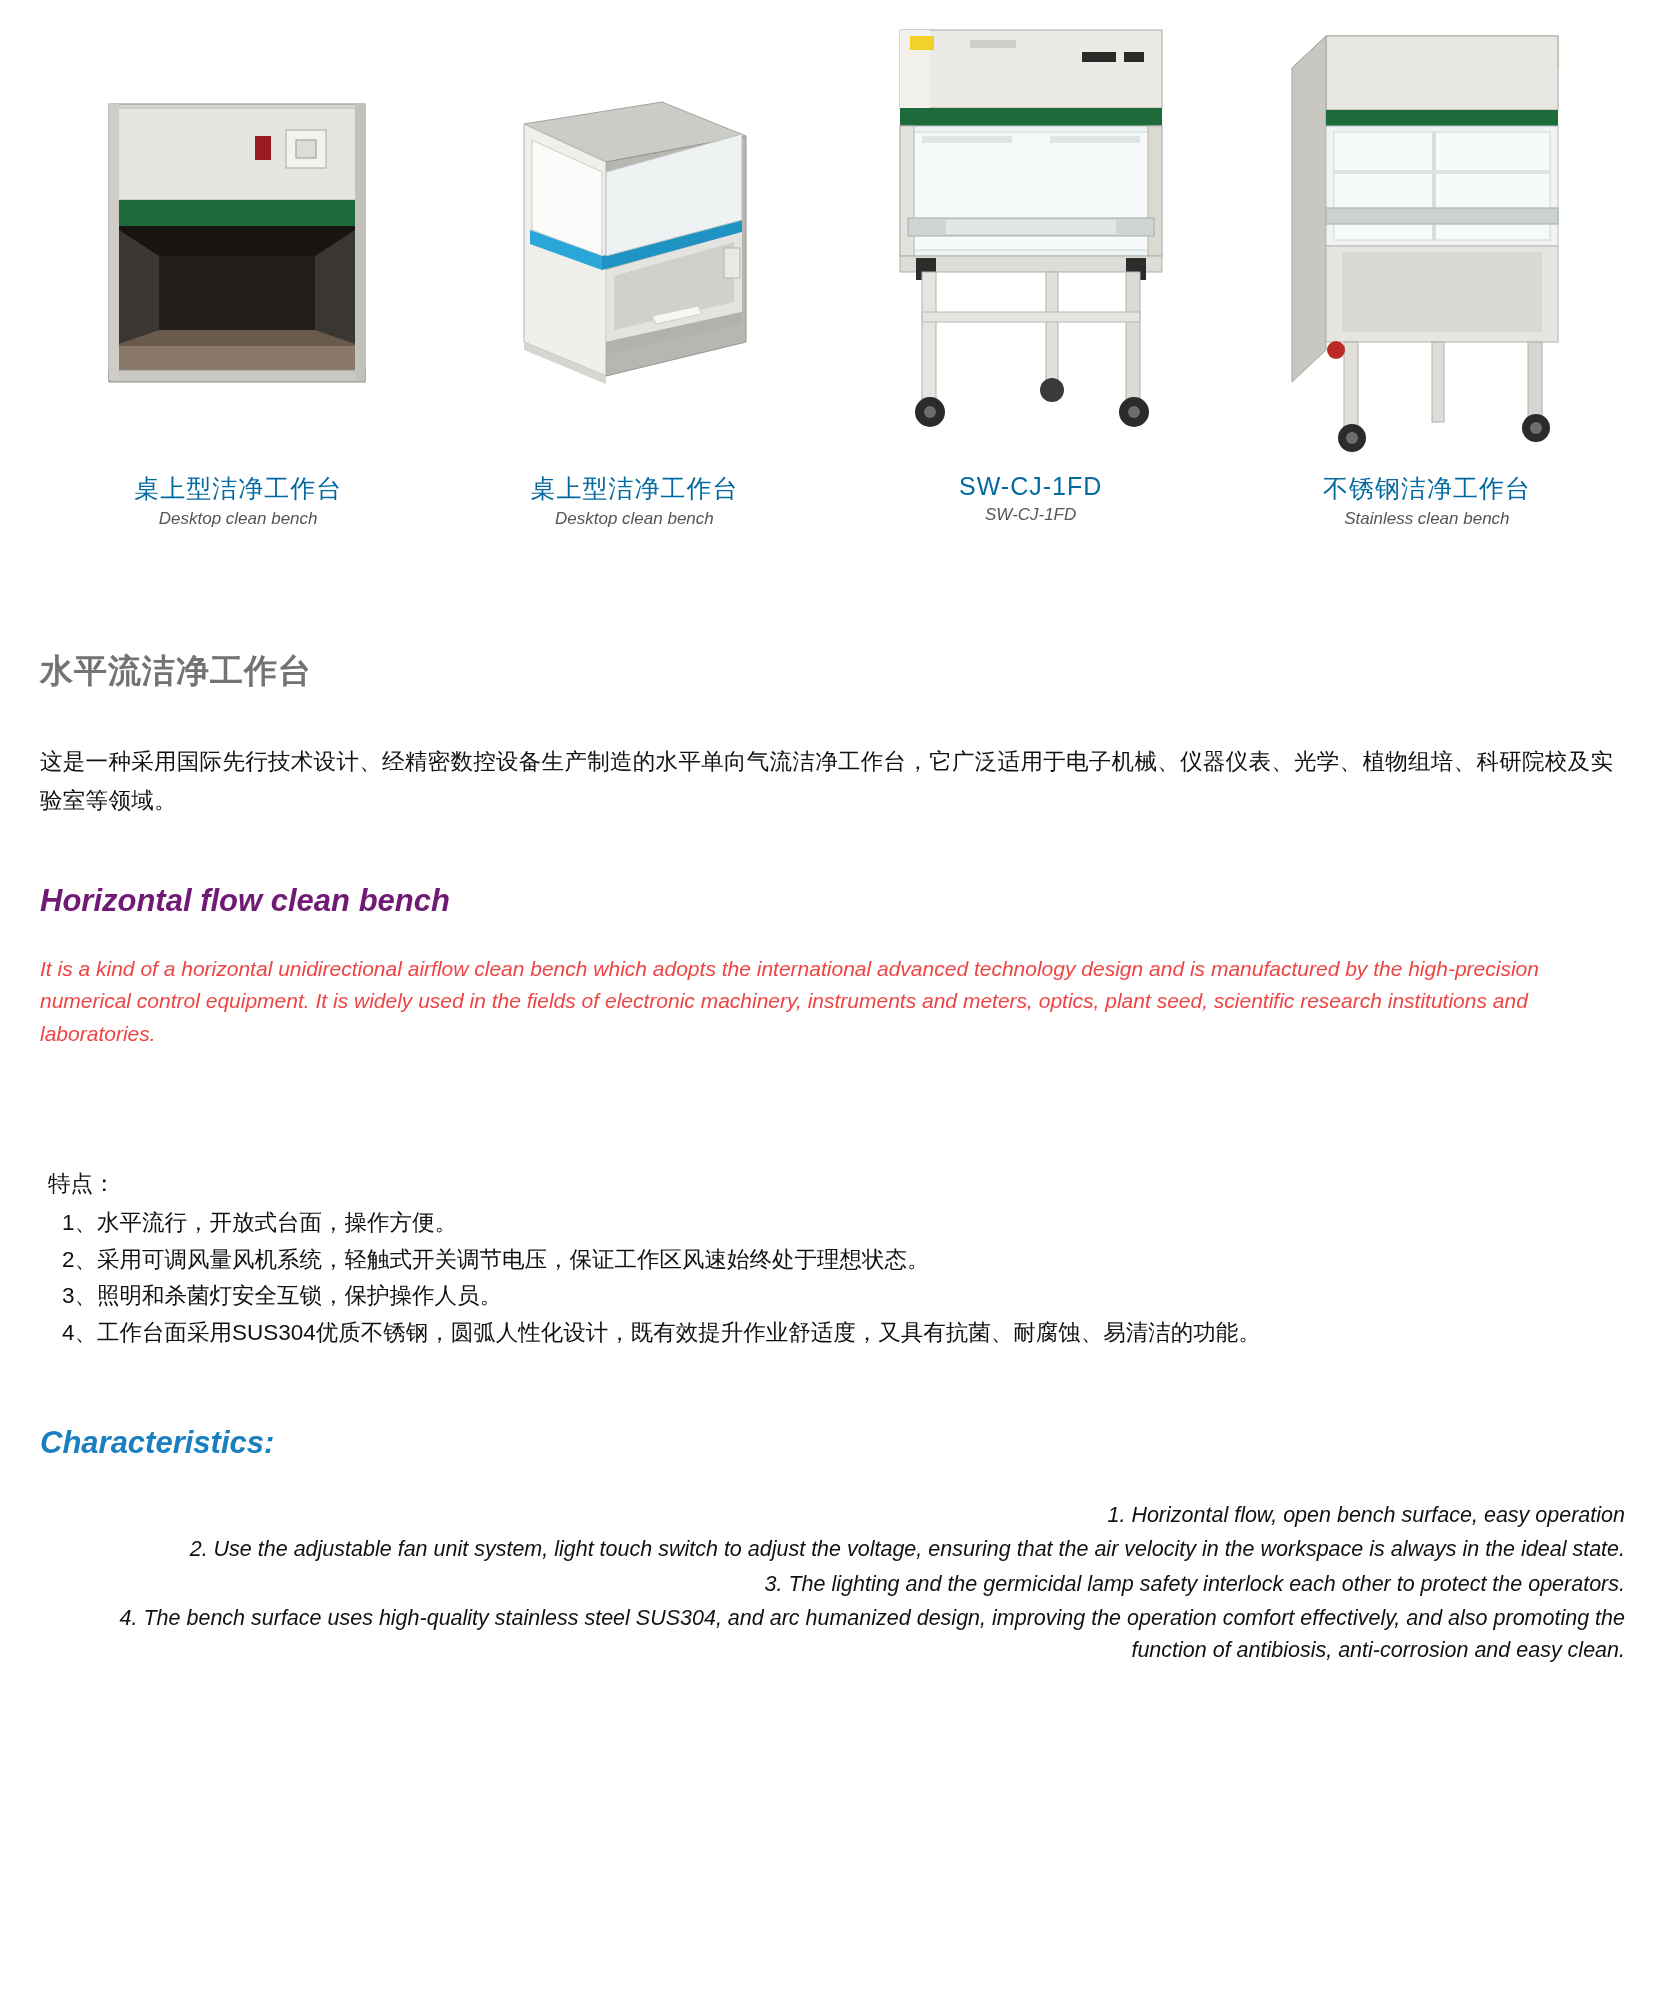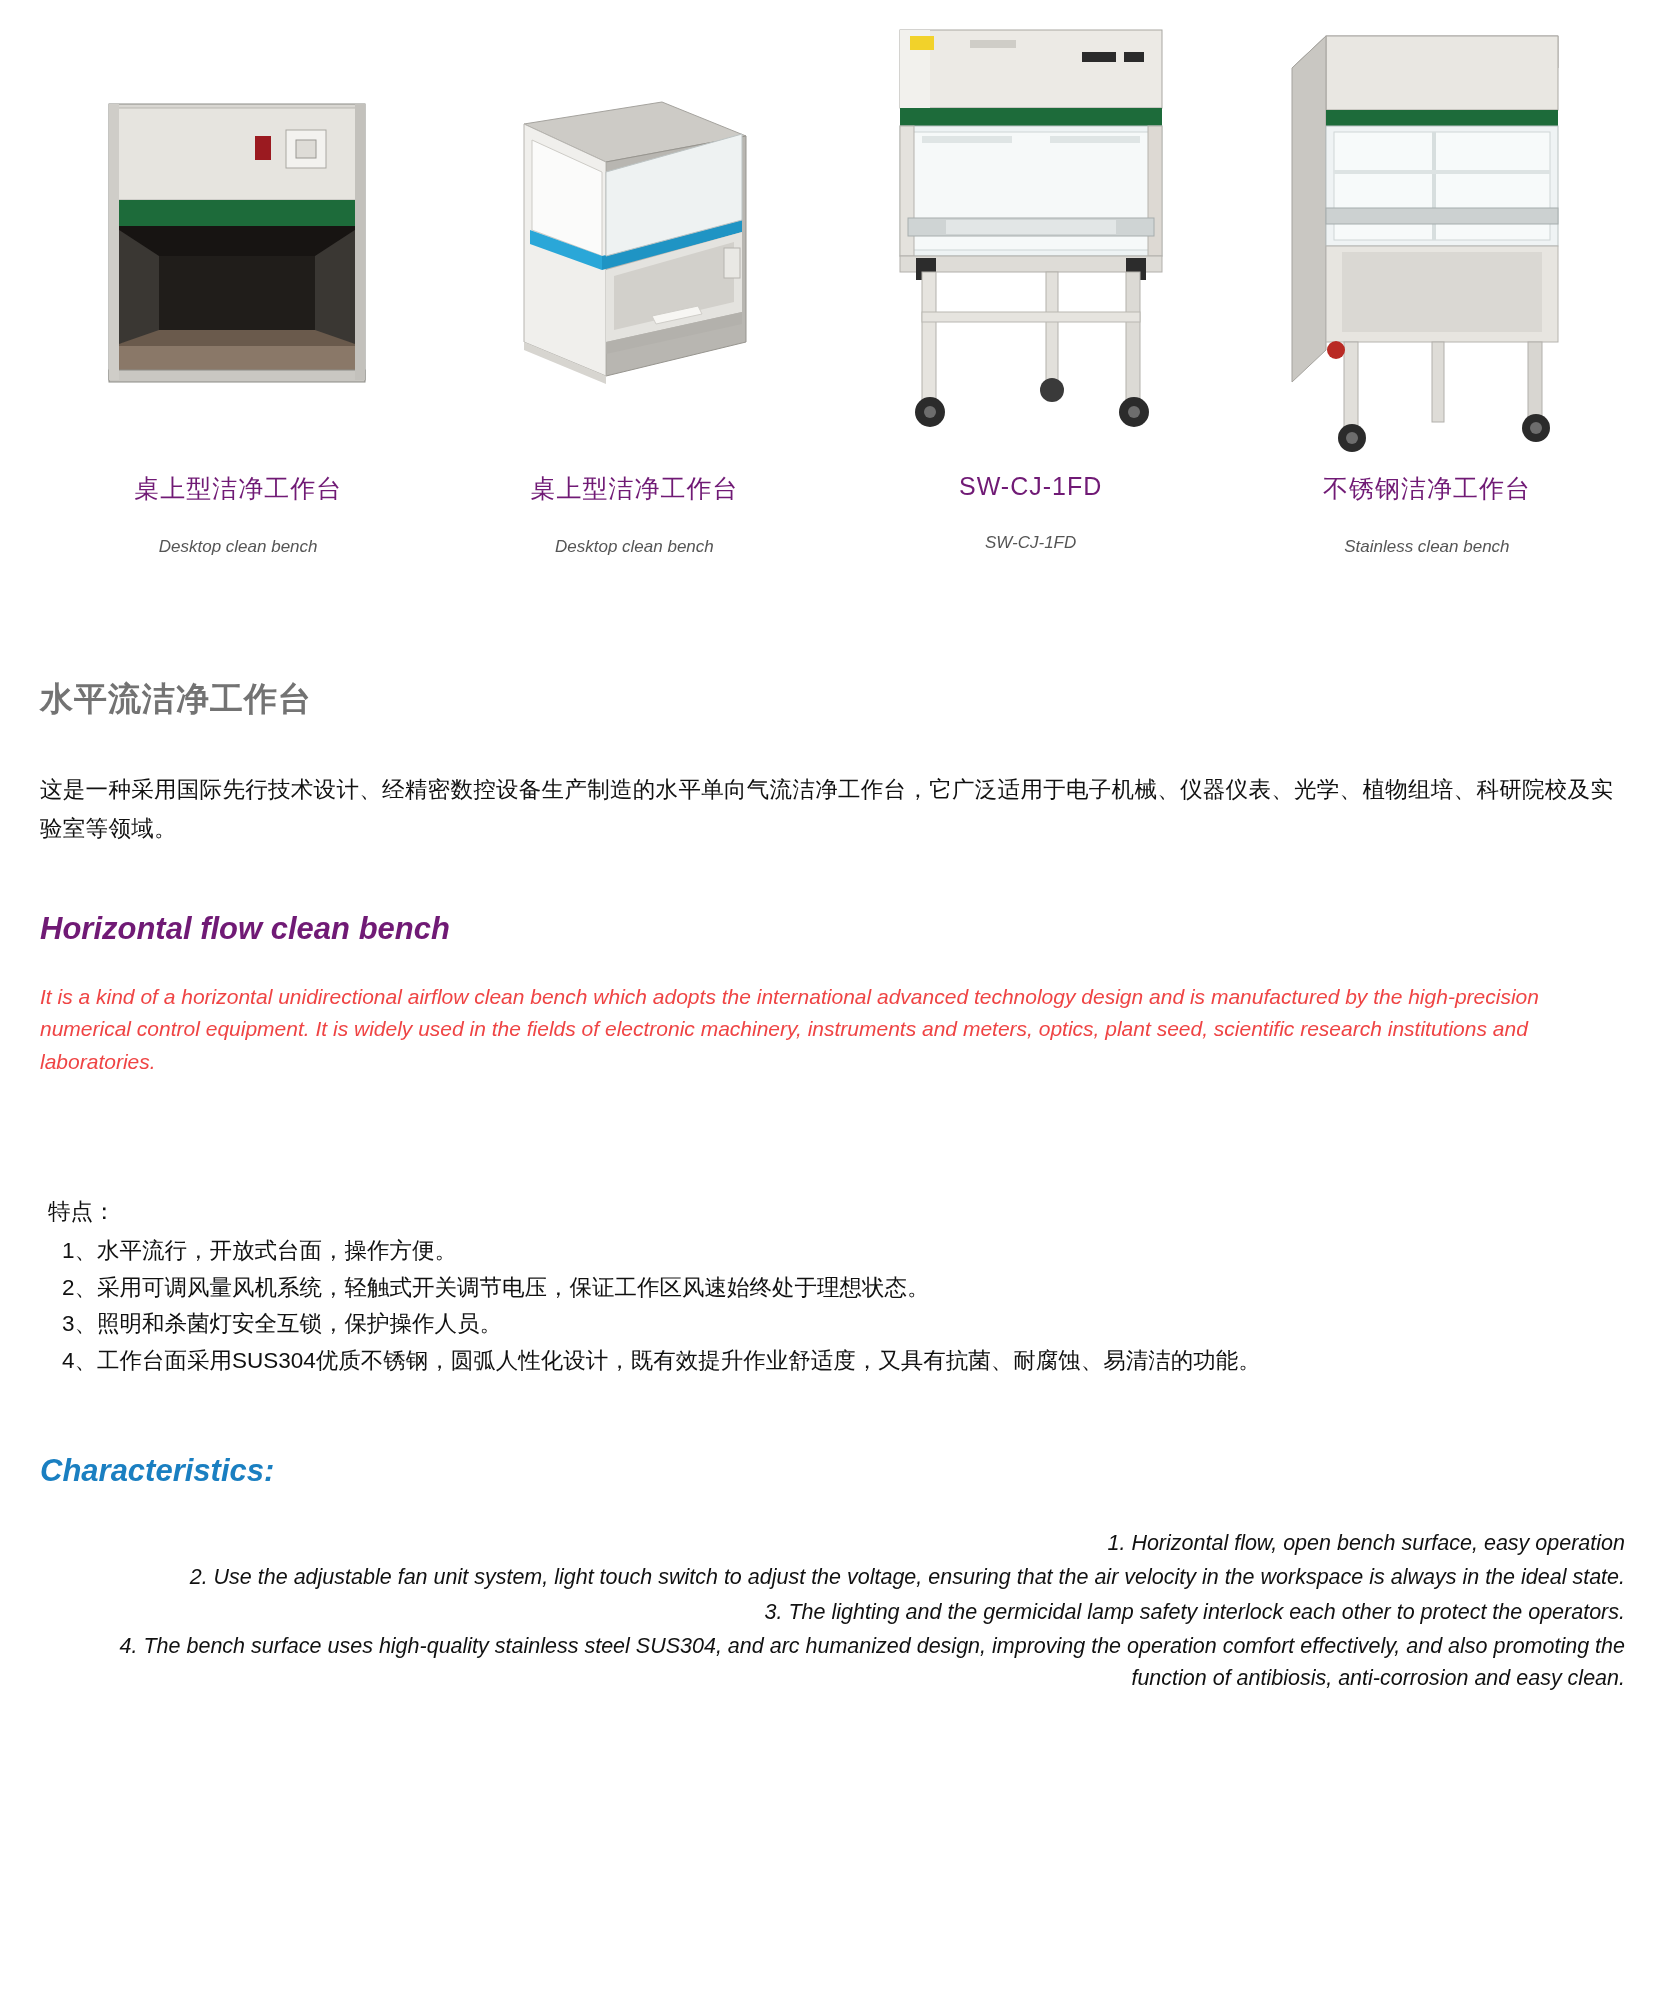--- a/index.html
+++ b/index.html
@@ -39,30 +39,30 @@
     width: 320px;
     height: 420px;
     display: flex;
     align-items: center;
     justify-content: center;
     position: relative;
   }
   .caption-cn {
     font-size: 25px;
     letter-spacing: 1px;
-    color: #701a75;
+    color: #0369a1;
     margin-top: 22px;
     text-align: center;
     font-family: "Liberation Sans", "DejaVu Sans", sans-serif;
   }
   .caption-en {
     font-size: 17px;
     font-style: italic;
     color: #555;
-    margin-top: 32px;
+    margin-top: 4px;
     text-align: center;
   }
 
   
   .photo-frame svg { display:block; }
 
   
   .content {
     padding: 0 40px;
     box-sizing: border-box;

